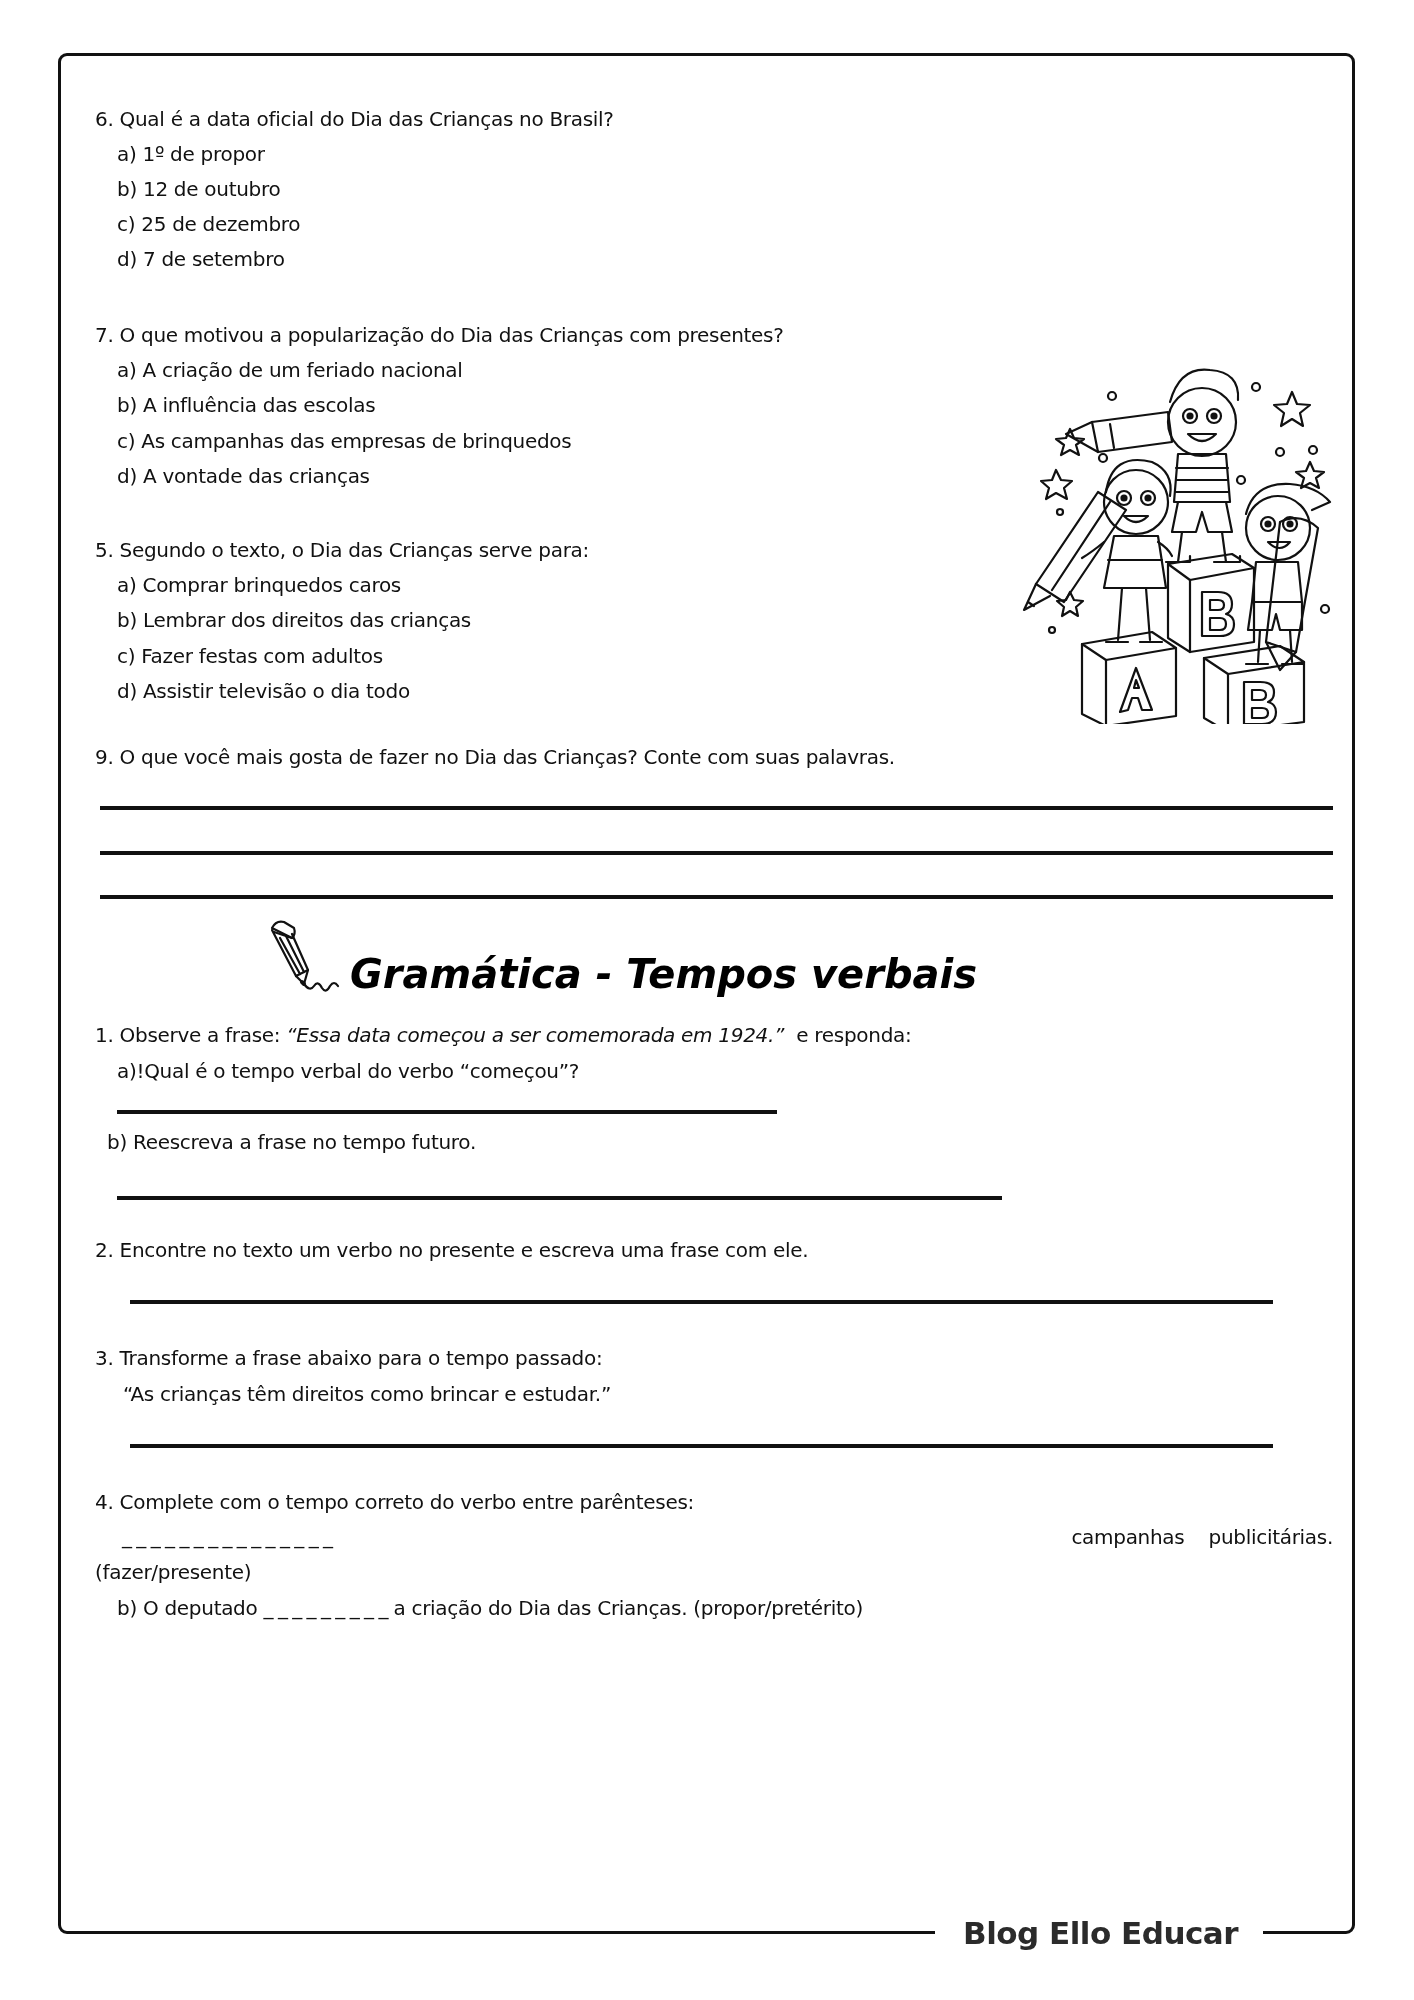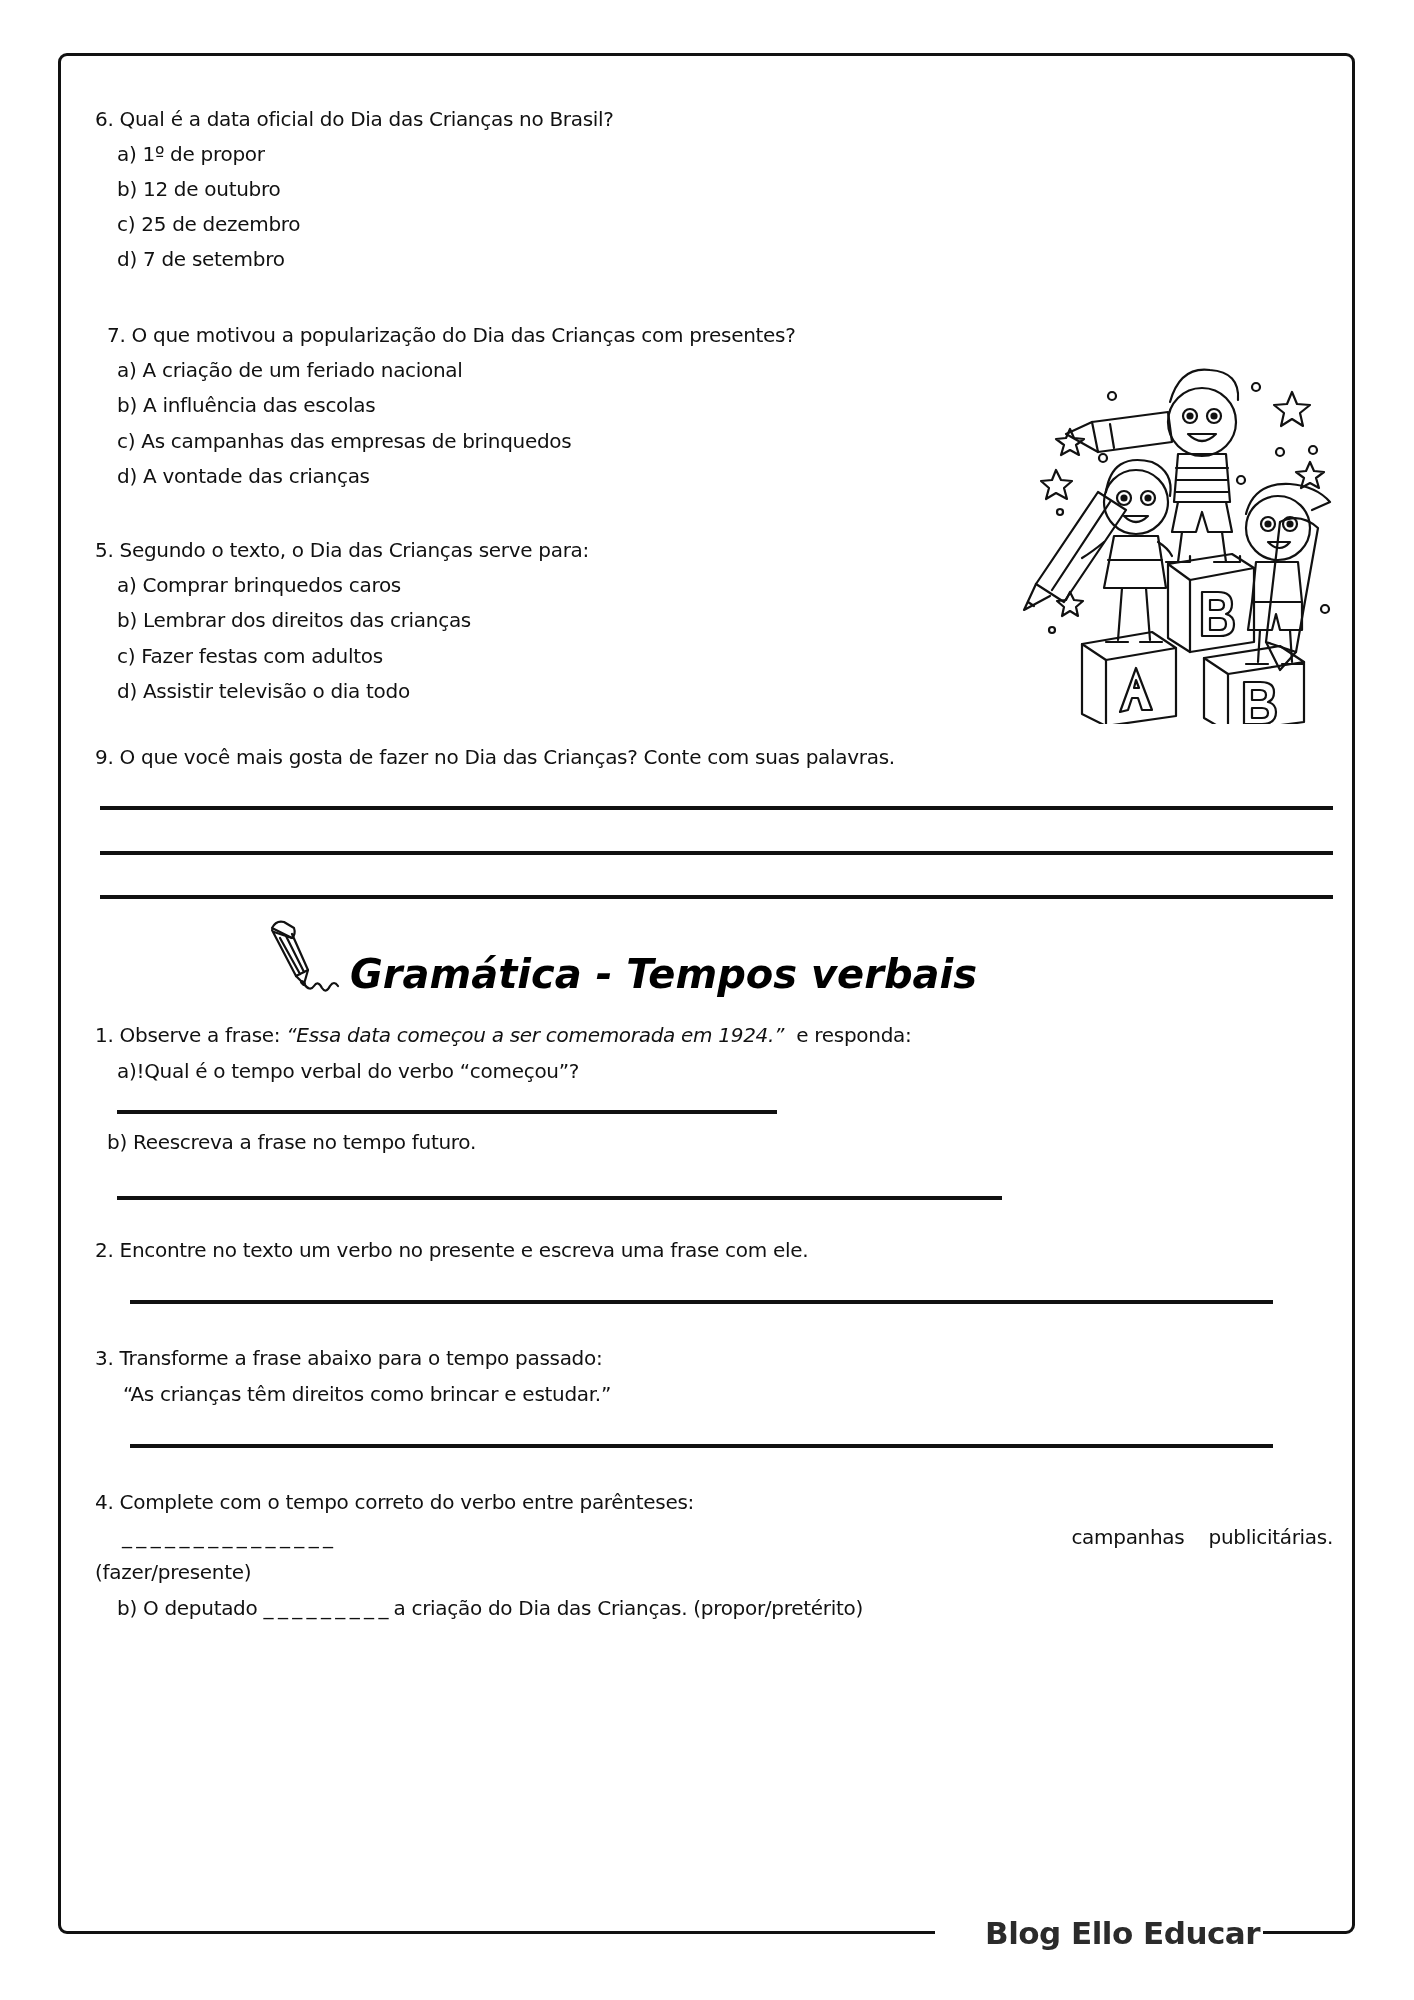--- a/index.html
+++ b/index.html
@@ -8,21 +8,21 @@
 
     .frame {
       position: absolute; left: 58px; top: 53px; width: 1297px; height: 1881px;
       border: 3.5px solid #111111; border-radius: 9px;
     }
     .footer-gap {
       position: absolute; left: 935px; top: 1920px; width: 328px; height: 26px; background: #ffffff;
     }
     .footer-label {
       position: absolute; left: 963px; top: 1913px; font-family: "DejaVu Sans", sans-serif;
-      font-weight: bold; font-size: 31px; color: #2b2b2b; letter-spacing: -0.5px; line-height: 40px; margin-left: 22px;
+      font-weight: bold; font-size: 31px; color: #2b2b2b; letter-spacing: -0.5px; line-height: 40px;
     }
 
     .line { position: absolute; font-size: 20px; line-height: 34px; white-space: nowrap; letter-spacing: -0.3px; }
     .opt { padding-left: 22px; }
     .italic { font-style: italic; }
 
     .rule { position: absolute; height: 4px; background: #111111; }
 
     .section-title {
       position: absolute; left: 350px; top: 950px; font-size: 40px; font-weight: bold;
@@ -38,21 +38,21 @@
 <div class="frame"></div>
 <div class="footer-gap"></div>
 <div class="footer-label">Blog Ello Educar</div>
 
 <div class="line" style="left:95px; top:102px;">6. Qual é a data oficial do Dia das Crianças no Brasil?</div>
 <div class="line opt" style="left:95px; top:137px;">a) 1º de propor</div>
 <div class="line opt" style="left:95px; top:172px;">b) 12 de outubro</div>
 <div class="line opt" style="left:95px; top:207px;">c) 25 de dezembro</div>
 <div class="line opt" style="left:95px; top:242px;">d) 7 de setembro</div>
 
-<div class="line" style="left:95px; top:318px;margin-left:12px;">7. O que motivou a popularização do Dia das Crianças com presentes?</div>
+<div class="line" style="left:95px; top:318px;">7. O que motivou a popularização do Dia das Crianças com presentes?</div>
 <div class="line opt" style="left:95px; top:353px;">a) A criação de um feriado nacional</div>
 <div class="line opt" style="left:95px; top:388px;">b) A influência das escolas</div>
 <div class="line opt" style="left:95px; top:424px;">c) As campanhas das empresas de brinquedos</div>
 <div class="line opt" style="left:95px; top:459px;">d) A vontade das crianças</div>
 
 <div class="line" style="left:95px; top:533px;">5. Segundo o texto, o Dia das Crianças serve para:</div>
 <div class="line opt" style="left:95px; top:568px;">a) Comprar brinquedos caros</div>
 <div class="line opt" style="left:95px; top:603px;">b) Lembrar dos direitos das crianças</div>
 <div class="line opt" style="left:95px; top:639px;">c) Fazer festas com adultos</div>
 <div class="line opt" style="left:95px; top:674px;">d) Assistir televisão o dia todo</div>

